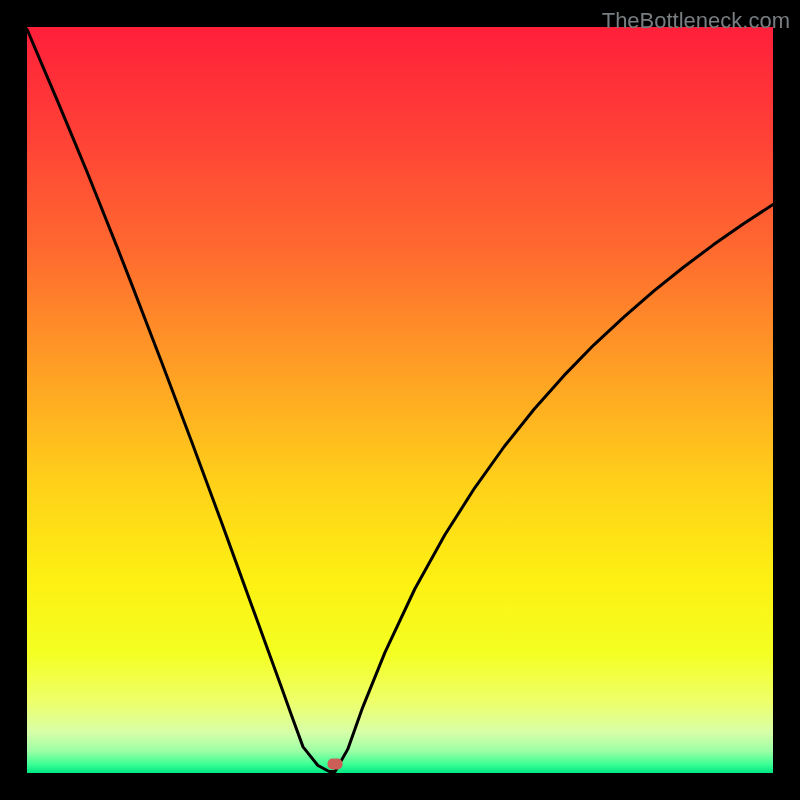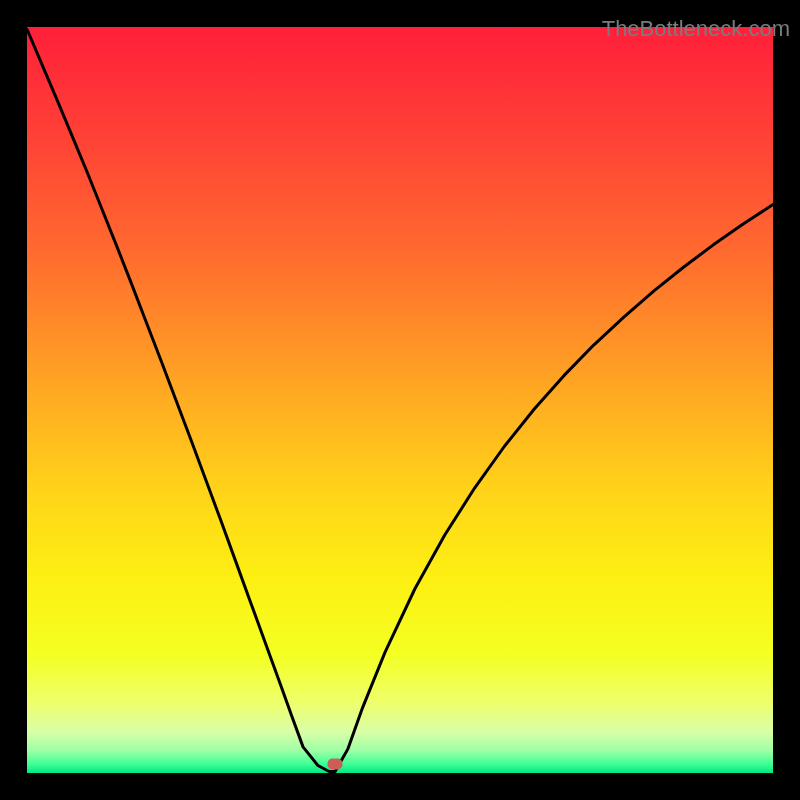--- a/index.html
+++ b/index.html
@@ -22,21 +22,21 @@
   .plot {
     position: absolute;
     left: 27px;
     top: 27px;
     width: 746px;
     height: 746px;
     overflow: hidden;
   }
   .watermark {
     position: absolute;
-    top: 16px;
+    top: 8px;
     right: 10px;
     color: #777d80;
     font-size: 22px;
     font-weight: 500;
     letter-spacing: 0px;
     user-select: none;
   }
   svg {
     display: block;
   }

